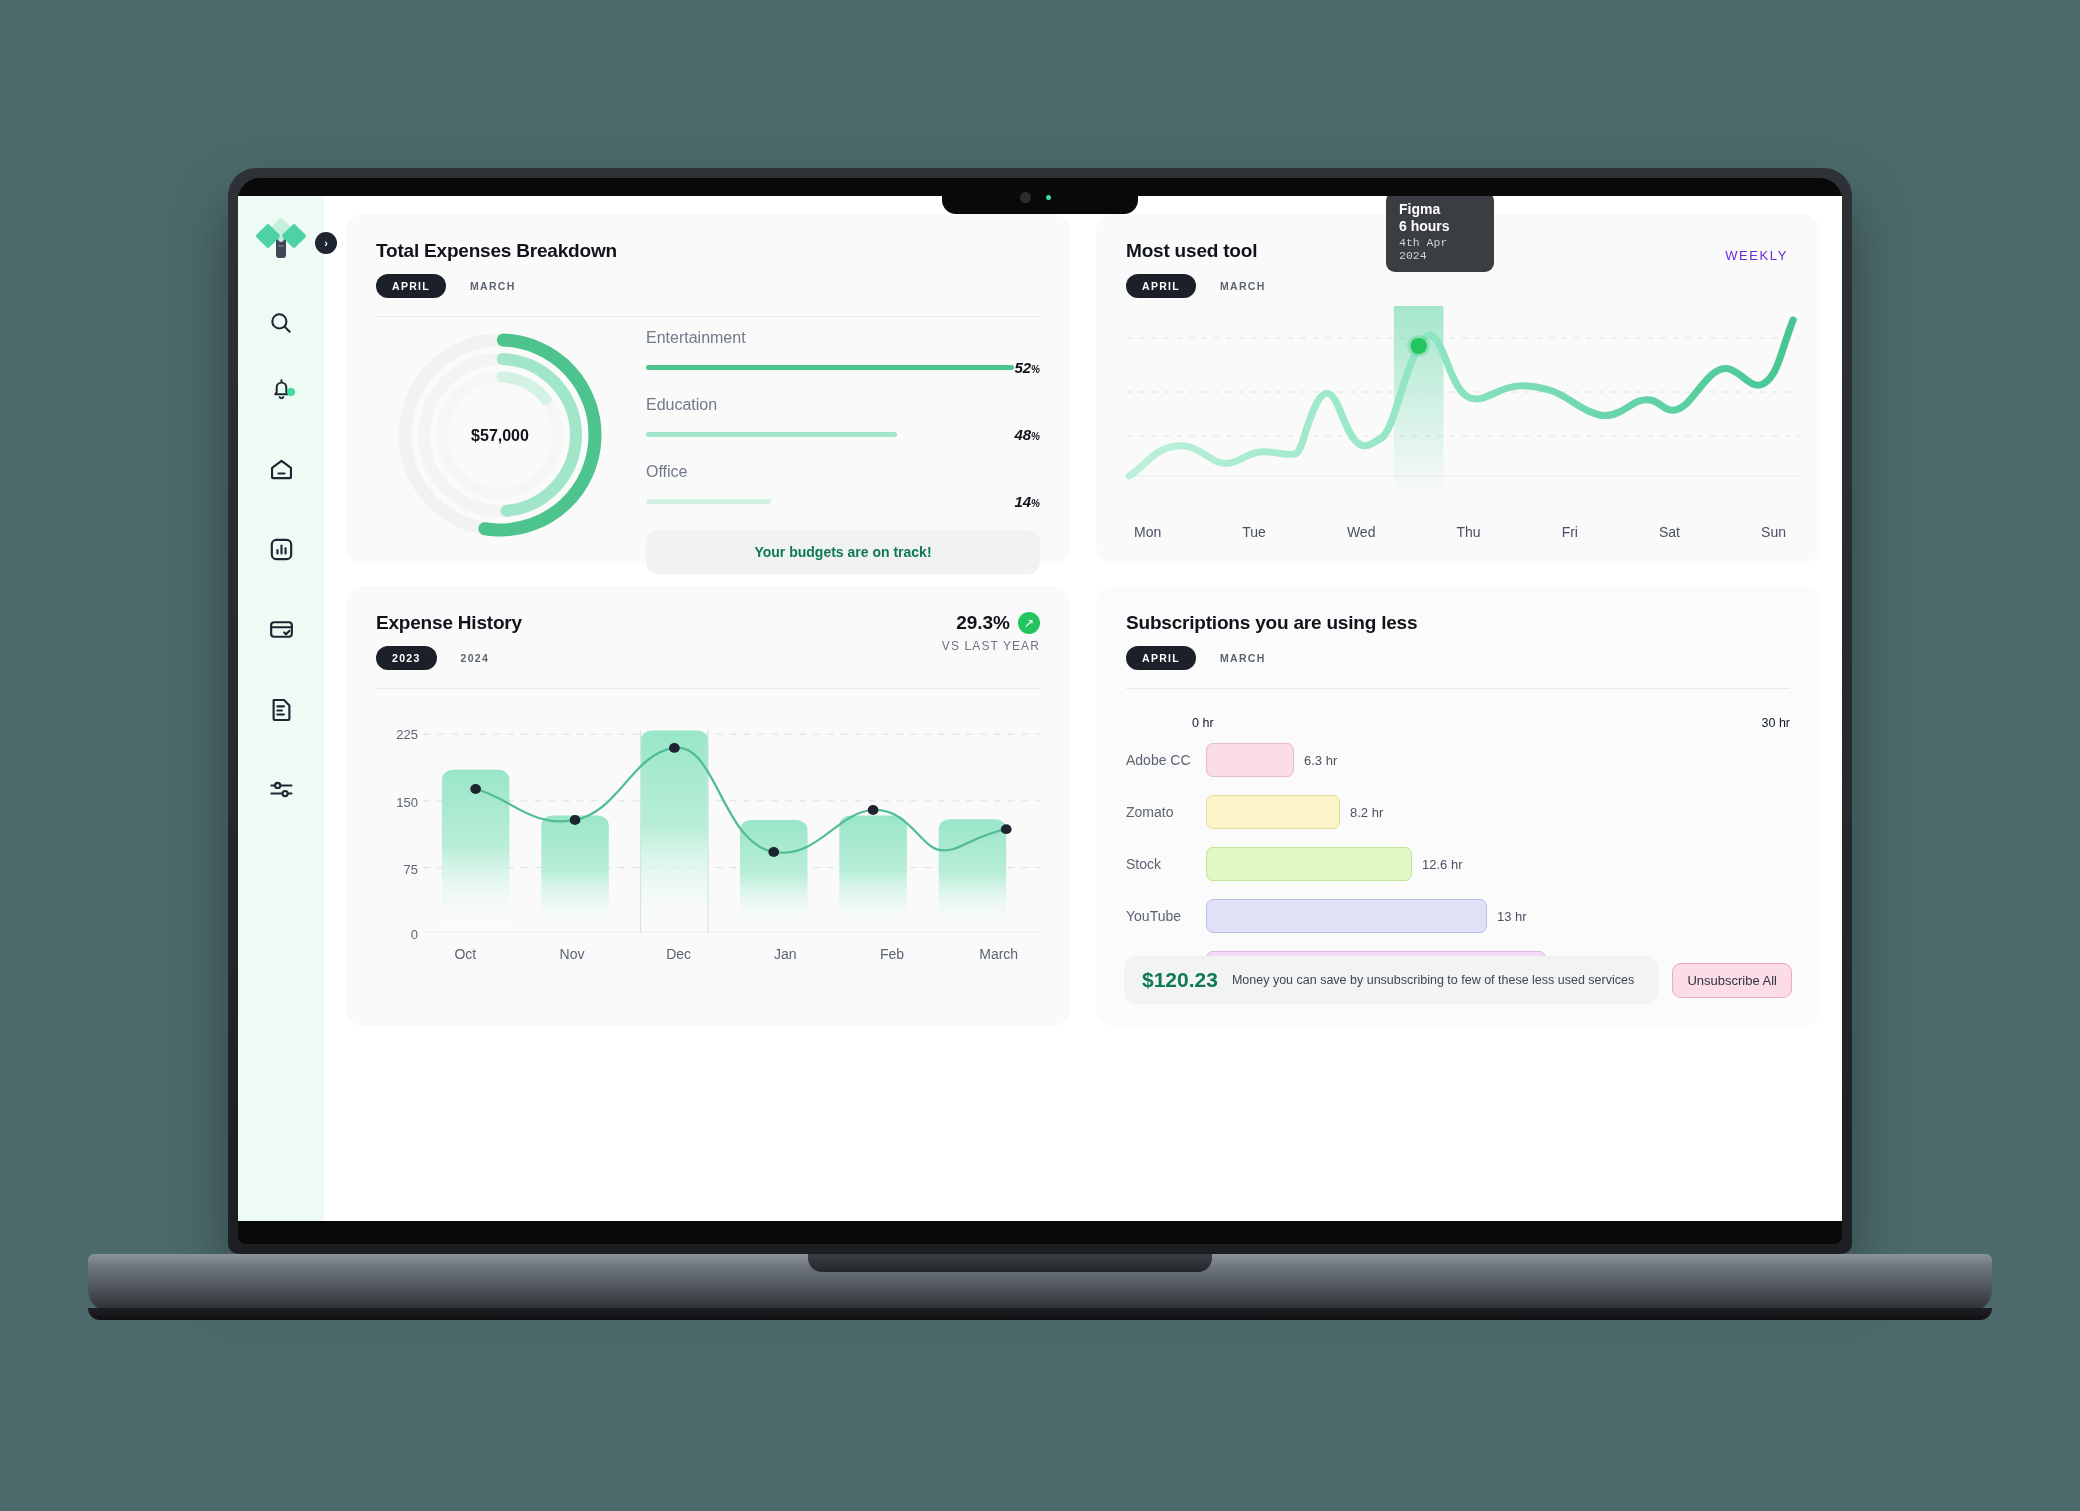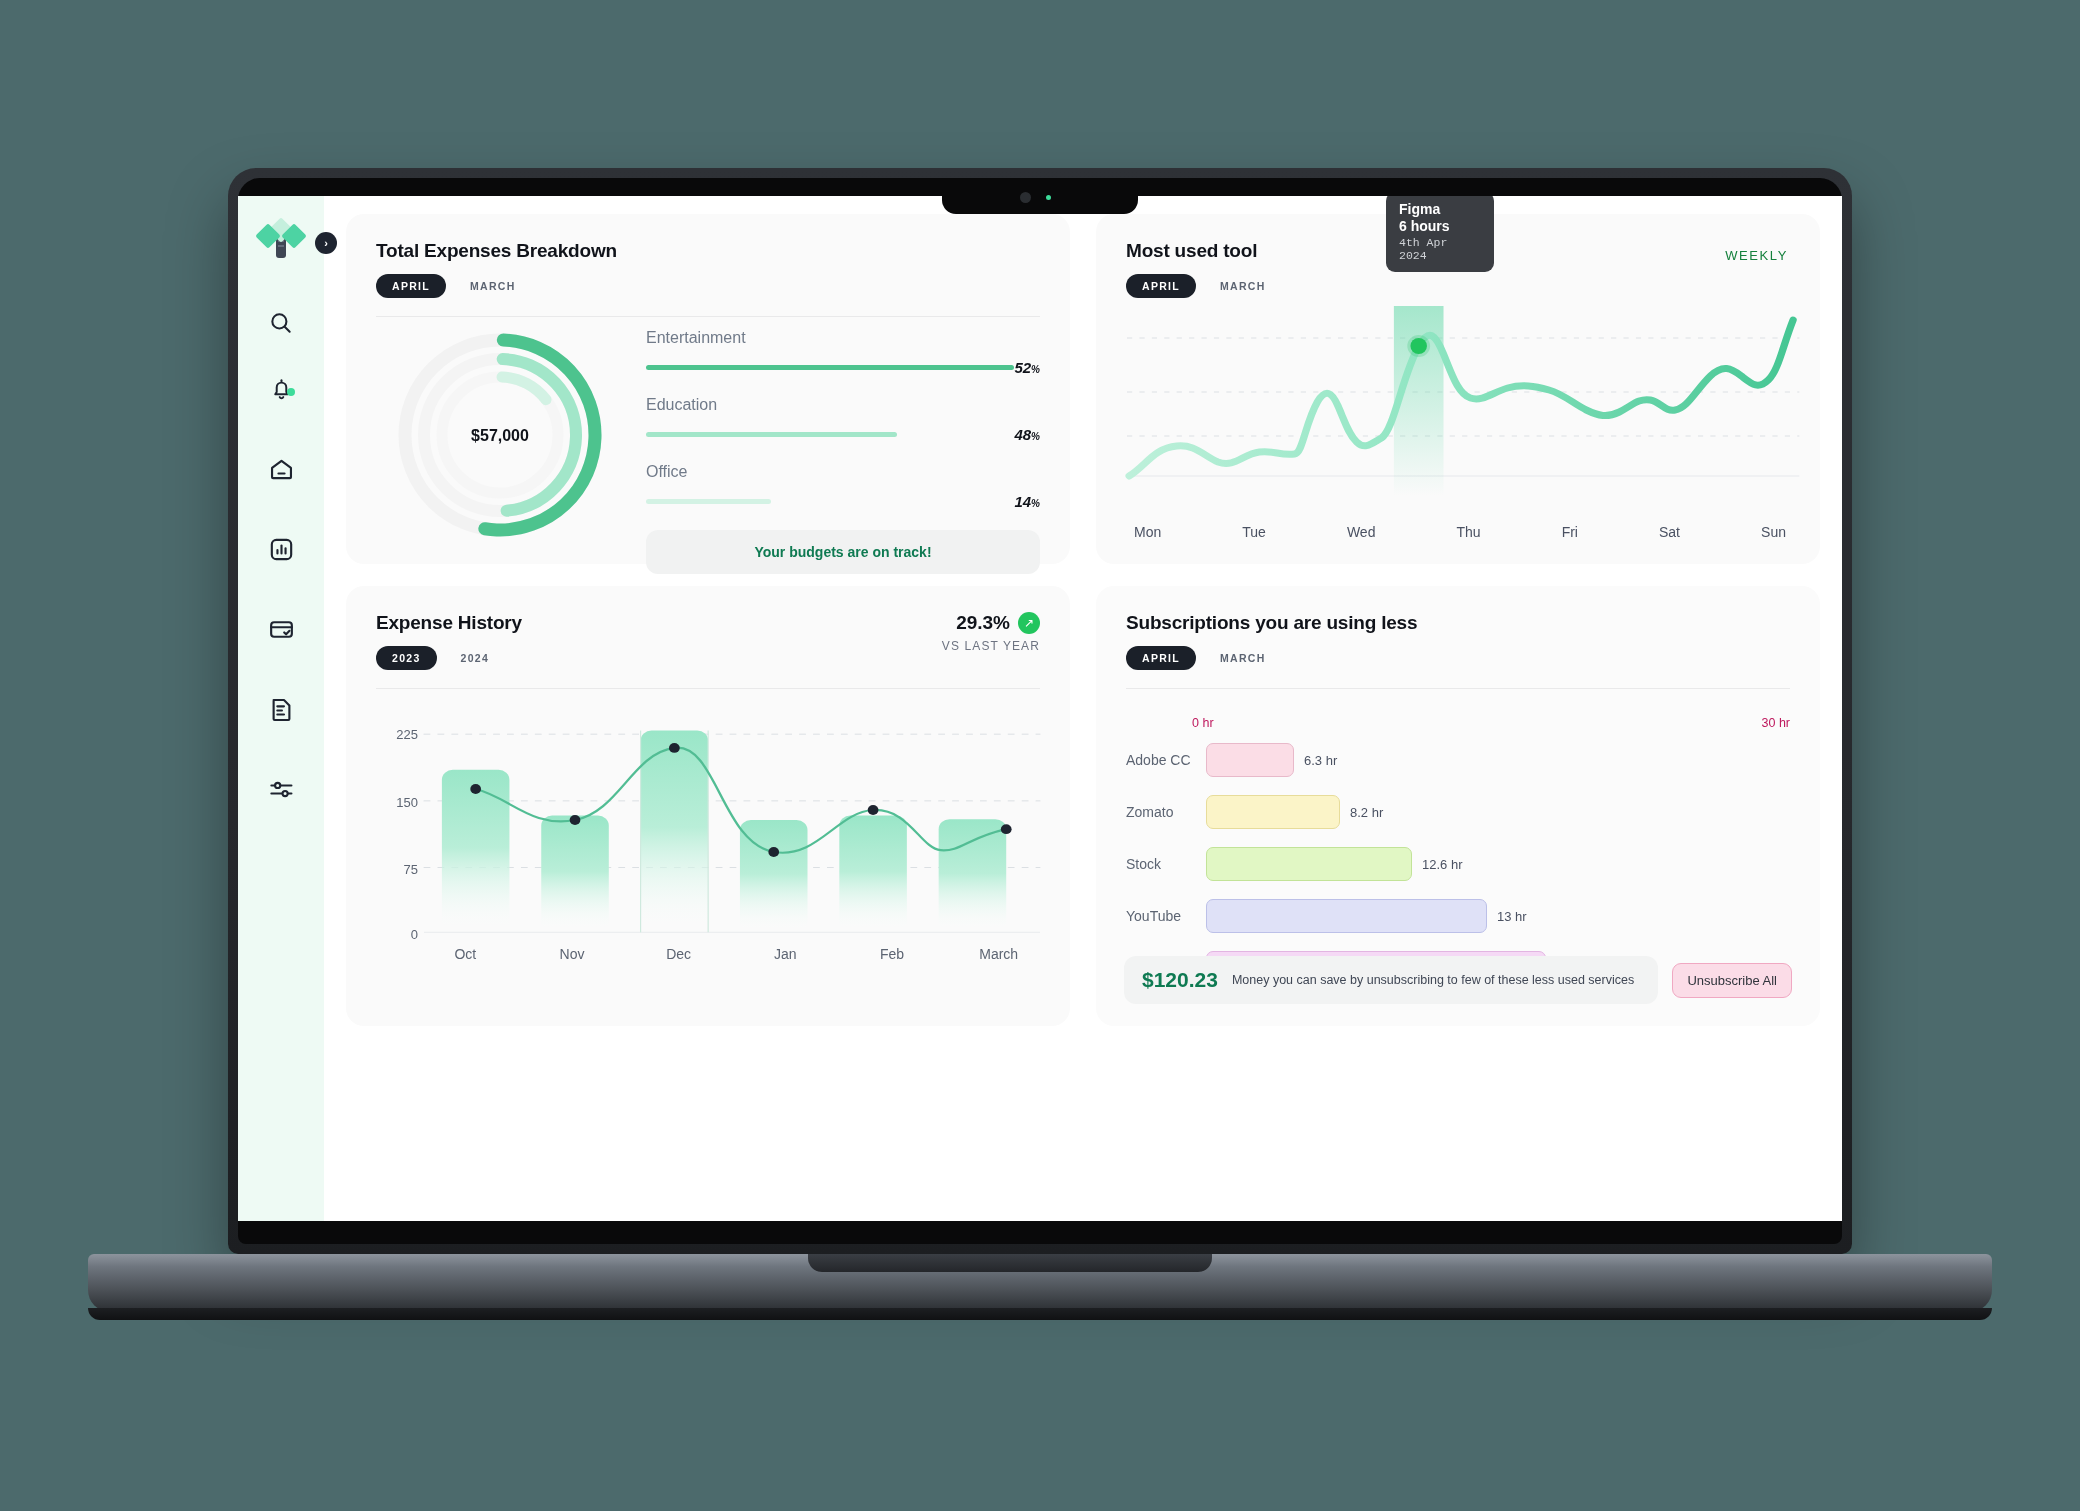--- a/index.html
+++ b/index.html
@@ -144,21 +144,21 @@
   .ontrack {
     margin: 2px 0 0 0; background: #f1f2f2; border-radius: 12px;
     padding: 14px 0; text-align: center;
     font-size: 14px; font-weight: bold; color: #0f7a52;
   }
 
   
   #card-tool { overflow: visible; }
   .weekly-label {
     position: absolute; right: 32px; top: 34px;
-    font-size: 13px; letter-spacing: 1.6px; color: #15803d;
+    font-size: 13px; letter-spacing: 1.6px; color: #6d28d9;
   }
   .tooltip {
     position: absolute; left: 290px; top: -22px;
     background: #3a3d42; color: #fff; border-radius: 9px;
     padding: 9px 13px 10px 13px; z-index: 20; width: 108px;
   }
   .tooltip .t1 { font-size: 14px; font-weight: bold; line-height: 1.2; }
   .tooltip .t2 { font-size: 14px; font-weight: bold; line-height: 1.25; }
   .tooltip .t3 { font-size: 11.5px; color: #cfd2d6; margin-top: 1px; font-family: Liberation Mono, monospace; }
   .tool-chart { position: absolute; left: 0; right: 0; top: 92px; height: 190px; }
@@ -182,21 +182,21 @@
   .y-tick { position: absolute; right: 0; font-size: 13px; color: #5c6472; transform: translateY(-50%); }
   .plot { position: absolute; left: 48px; right: 0; top: 0; bottom: 26px; }
   .x-labels { position: absolute; left: 48px; right: 0; bottom: 0; display:flex;gap:24px; }
   .x-labels span { flex:1; text-align:center; font-size: 14px; color:#5c6472; }
 
   
   #card-subs .scale {
     position: absolute; left: 96px; right: 30px; top: 130px;
     display:flex; justify-content: space-between;
   }
-  #card-subs .scale span { font-size: 12.5px; color: #be185d; }
+  #card-subs .scale span { font-size: 12.5px; color: #0f172a; }
   .subs-list { position: absolute; left: 30px; right: 30px; top: 148px; }
   .sub-row { display:flex; align-items:center; height: 52px; }
   .sub-label { width: 80px; font-size: 14px; color:#5c6472; }
   .sub-bar {
     height: 34px; border-radius: 7px; border: 1px solid;
   }
   .sub-hr { font-size: 13px; color: #4a5162; margin-left: 10px; white-space:nowrap; }
   .save-strip {
     position: absolute; left: 28px; right: 28px; bottom: 22px;
     display:flex; align-items:center; gap: 14px;

